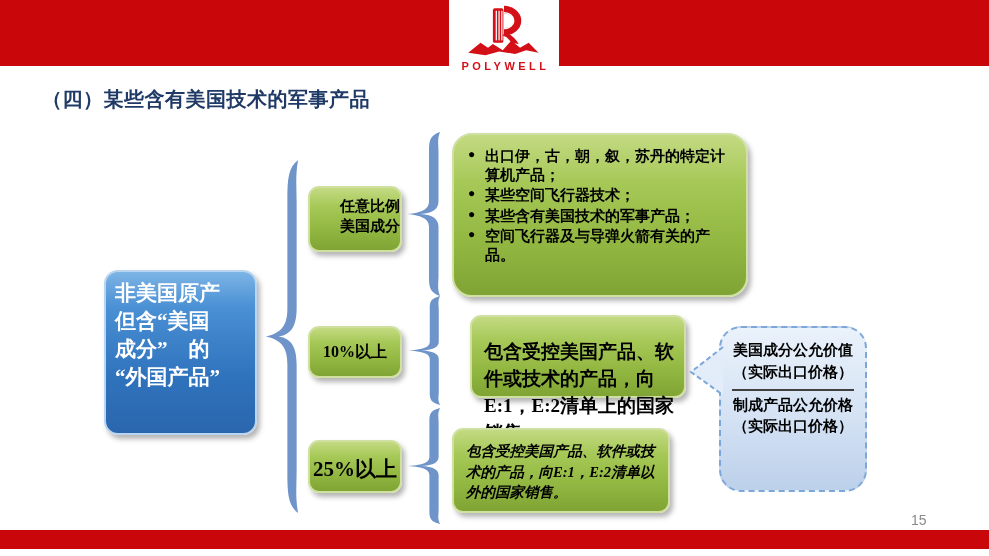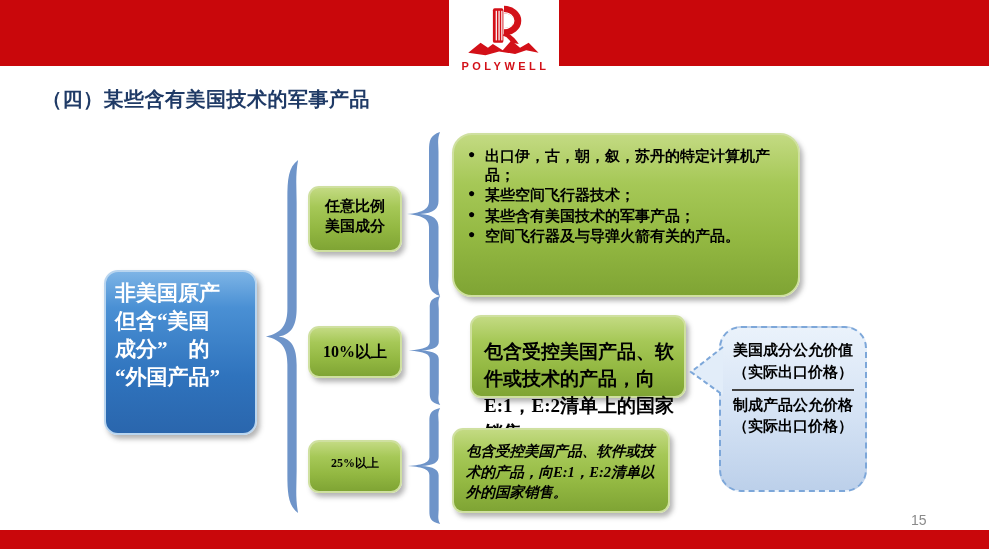--- a/index.html
+++ b/index.html
@@ -37,25 +37,25 @@
     color:#fff;font-weight:bold;font-family:"Liberation Serif",serif;
   }
   .brace{position:absolute;}
   .brace svg{display:block;width:100%;height:100%;}
   
   .root-box{left:104px;top:270px;width:153px;height:165px;padding:8px 4px 0 9px;
     font-size:21px;line-height:1.33;}
   .root-box .ln{white-space:pre;}
   
   .cat{left:308px;width:94px;text-align:center;font-size:15px;line-height:1.35;}
-  .cat1{top:186px;height:66px;padding-top:8px;}
+  .cat1{top:186px;height:66px;padding-top:8px;text-align:right;}
   .cat2{top:326px;height:52px;padding-top:13px;font-size:16px;}
-  .cat3{top:440px;height:53px;padding-top:13px;font-size:12px;}
+  .cat3{top:440px;height:53px;padding-top:13px;font-size:21px;}
   
-  .detail-big{left:452px;top:133px;width:348px;height:164px;border-radius:20px;
+  .detail-big{left:452px;top:133px;width:296px;height:164px;border-radius:20px;
     padding:12px 10px 0 14px;font-size:15px;line-height:1.28;}
   .detail-big ul{margin:0;padding:0;list-style:none;}
   .detail-big li{position:relative;padding-left:17px;margin-bottom:1px;}
   .detail-big li::before{content:"\25CF";position:absolute;left:0;top:0;font-size:12px;}
   .detail2{left:470px;top:315px;width:216px;height:83px;padding:22px 10px 0 12px;
     font-size:19px;line-height:1.42;}
   .detail3{left:452px;top:428px;width:218px;height:85px;padding:11px 10px 0 12px;
     font-size:14.5px;line-height:1.42;font-style:italic;}
   
   .callout{position:absolute;left:719px;top:326px;width:148px;height:166px;

